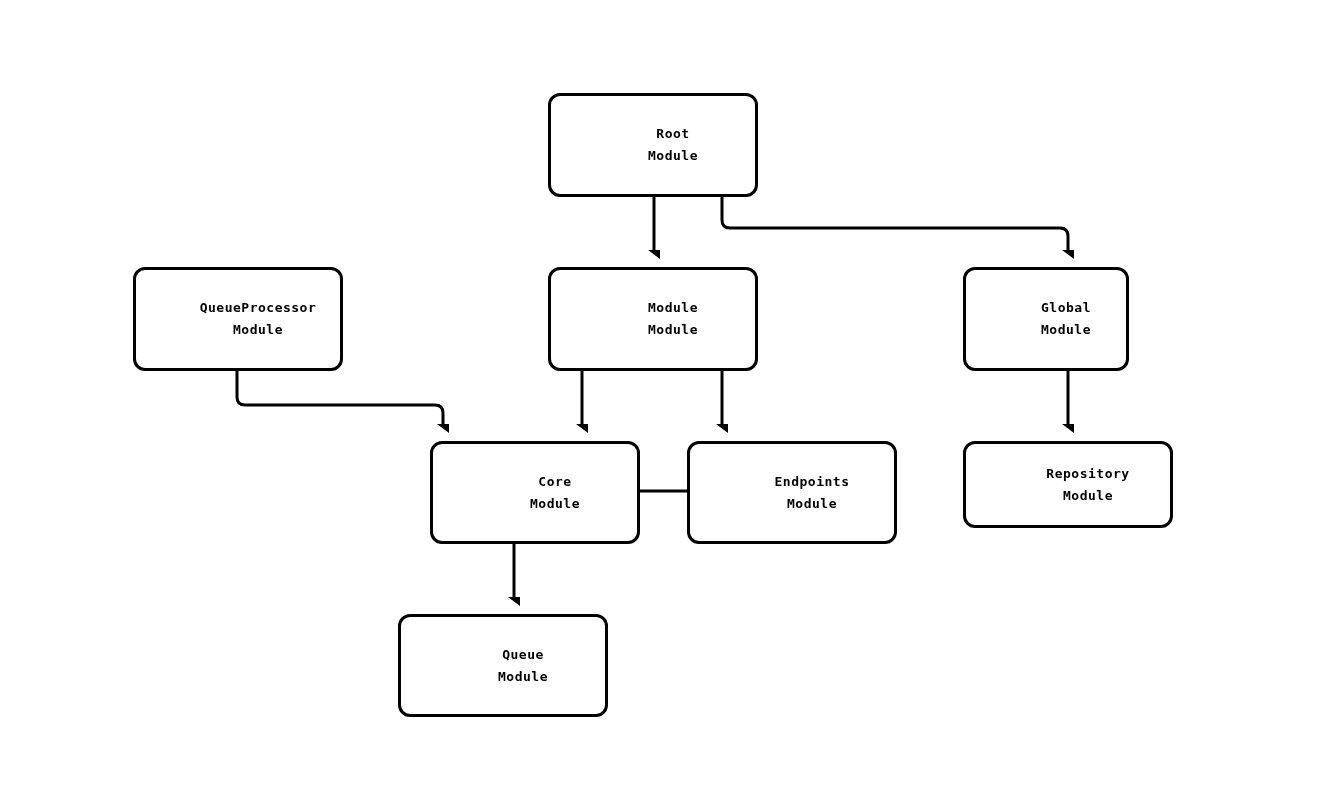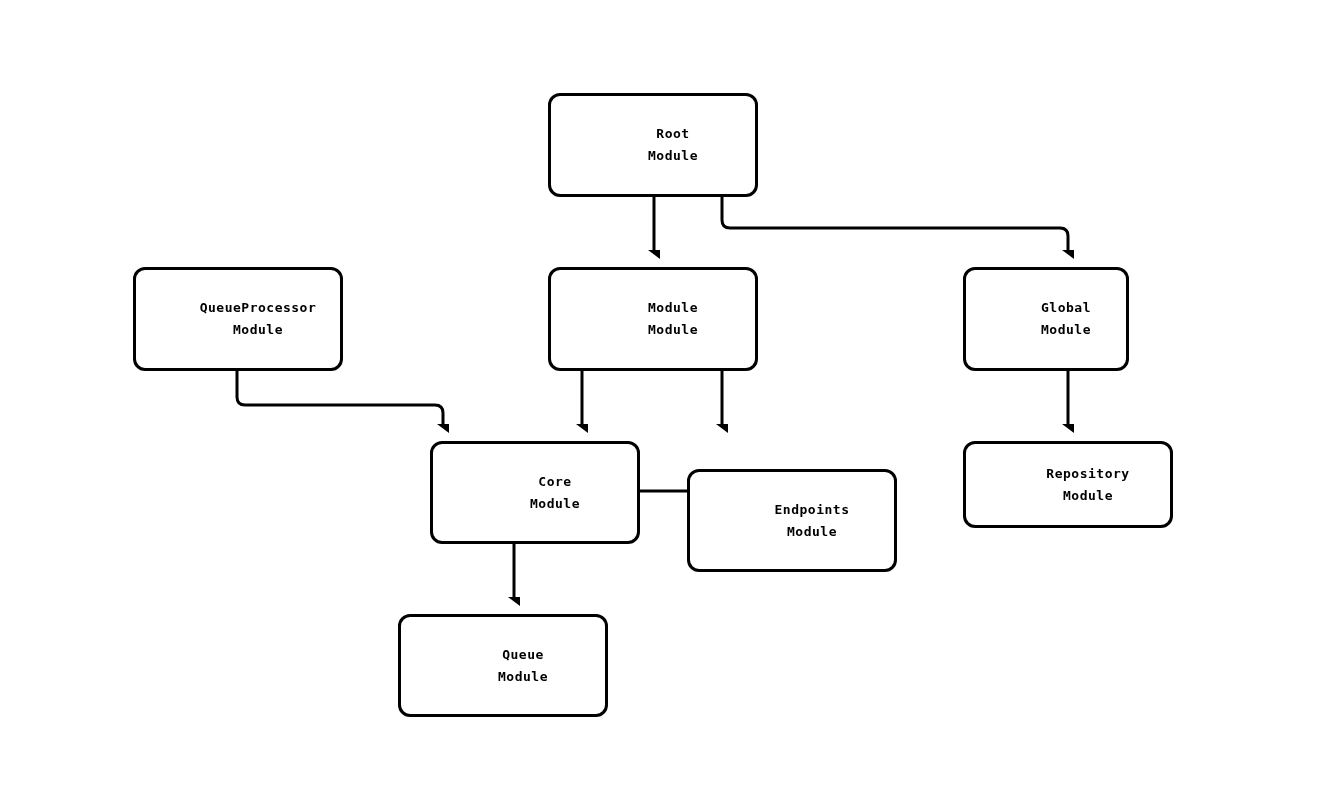--- a/index.html
+++ b/index.html
@@ -106,21 +106,21 @@
   <div class="node" style="left:963px; top:267px; width:166px; height:104px;">
     <div class="node-label">Global</div>
     <div class="node-label">Module</div>
   </div>
 
   <div class="node" style="left:410px; top:441px; width:210px; height:103px;margin-left:20px;">
     <div class="node-label">Core</div>
     <div class="node-label">Module</div>
   </div>
 
-  <div class="node" style="left:687px; top:441px; width:210px; height:103px;margin-top:28px;">
+  <div class="node" style="left:687px; top:441px; width:210px; height:103px;">
     <div class="node-label">Endpoints</div>
     <div class="node-label">Module</div>
   </div>
 
   <div class="node" style="left:963px; top:441px; width:210px; height:87px;">
     <div class="node-label">Repository</div>
     <div class="node-label">Module</div>
   </div>
 
   <div class="node" style="left:398px; top:614px; width:210px; height:103px;">

